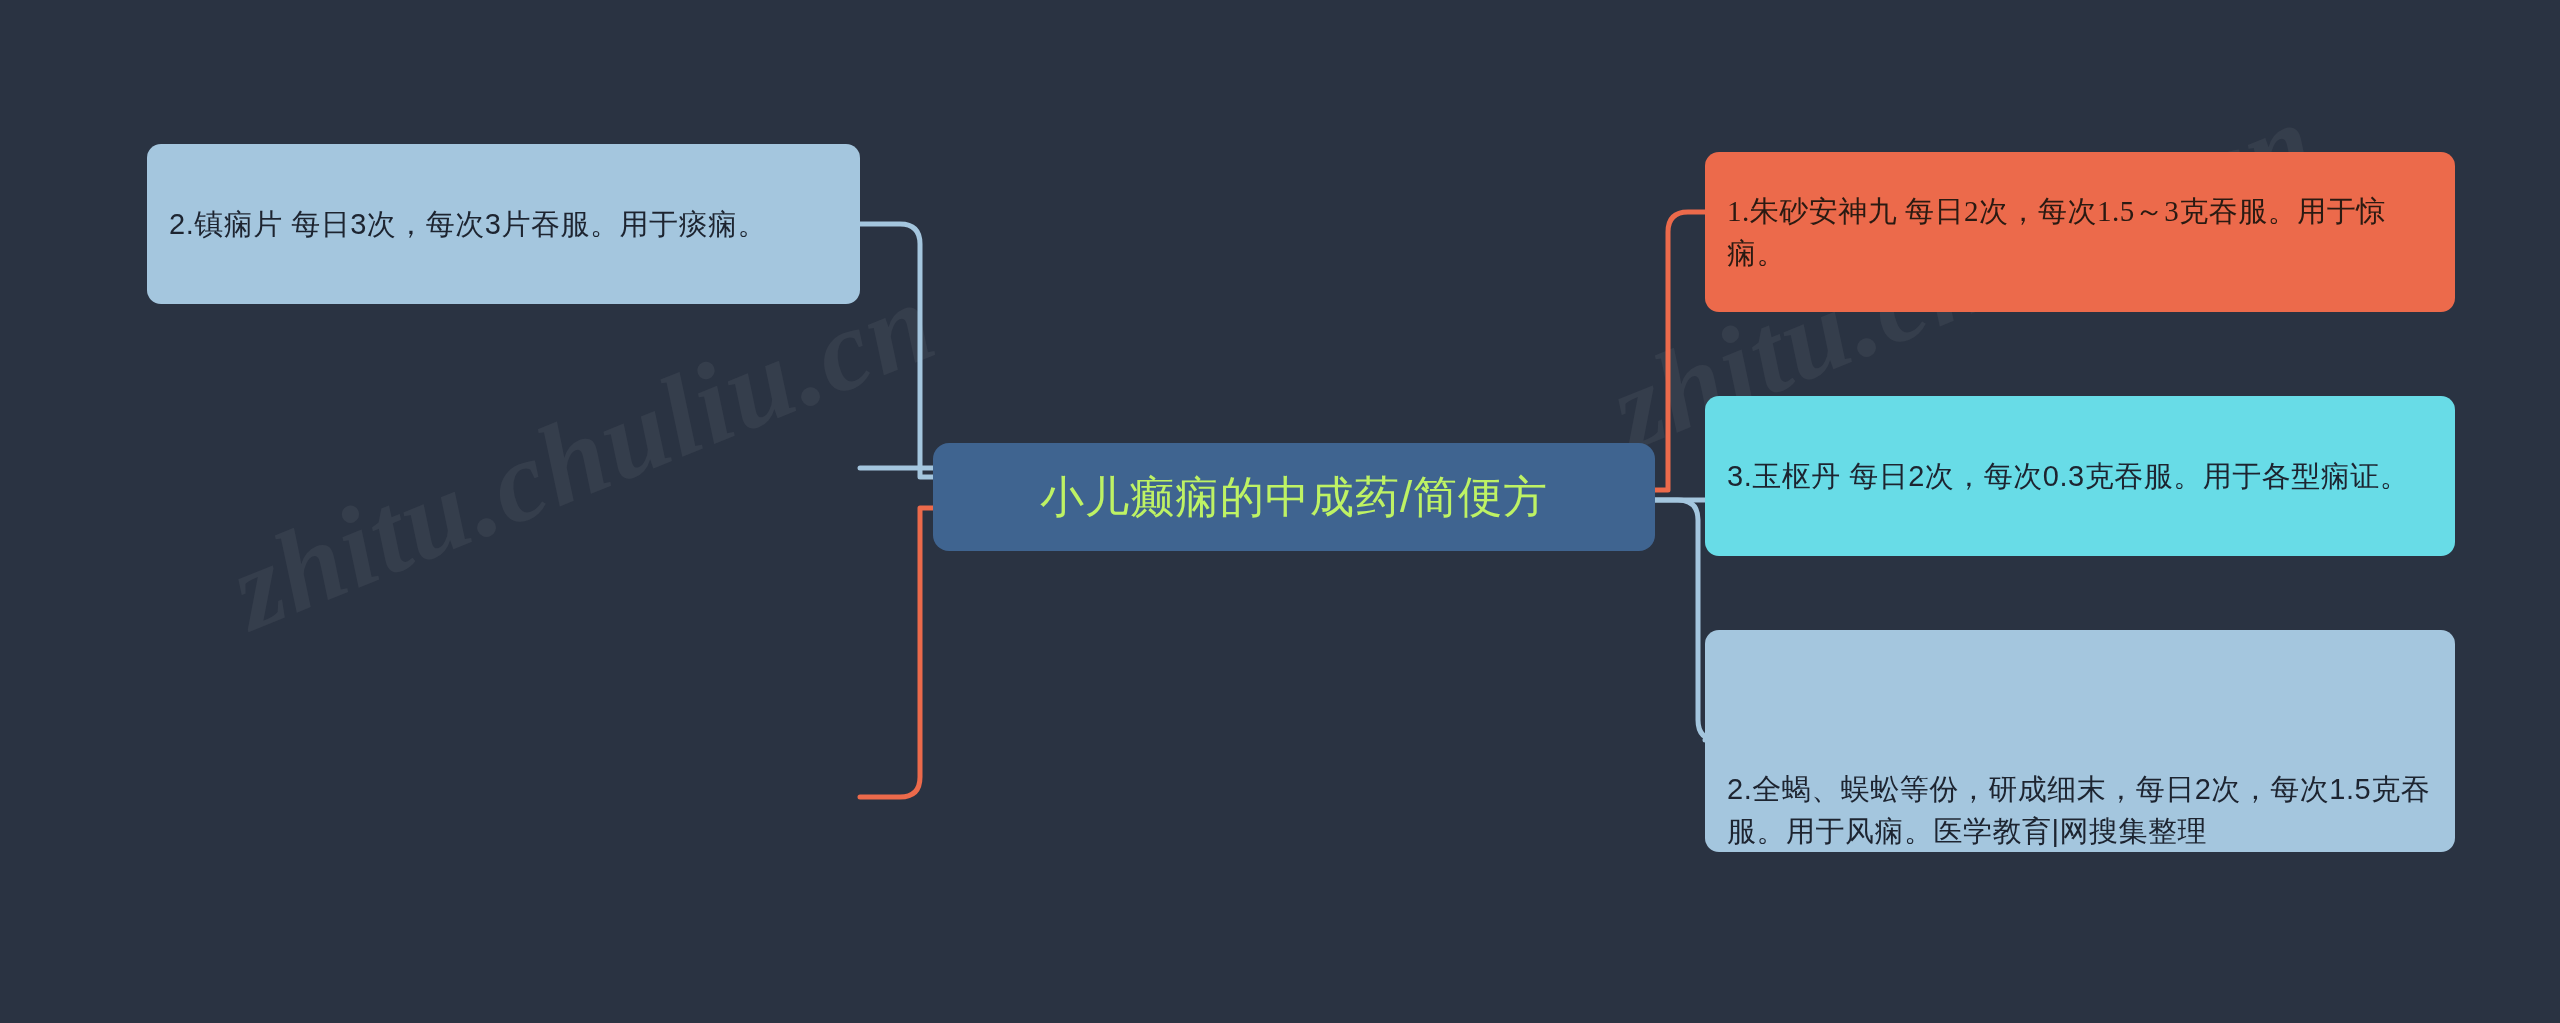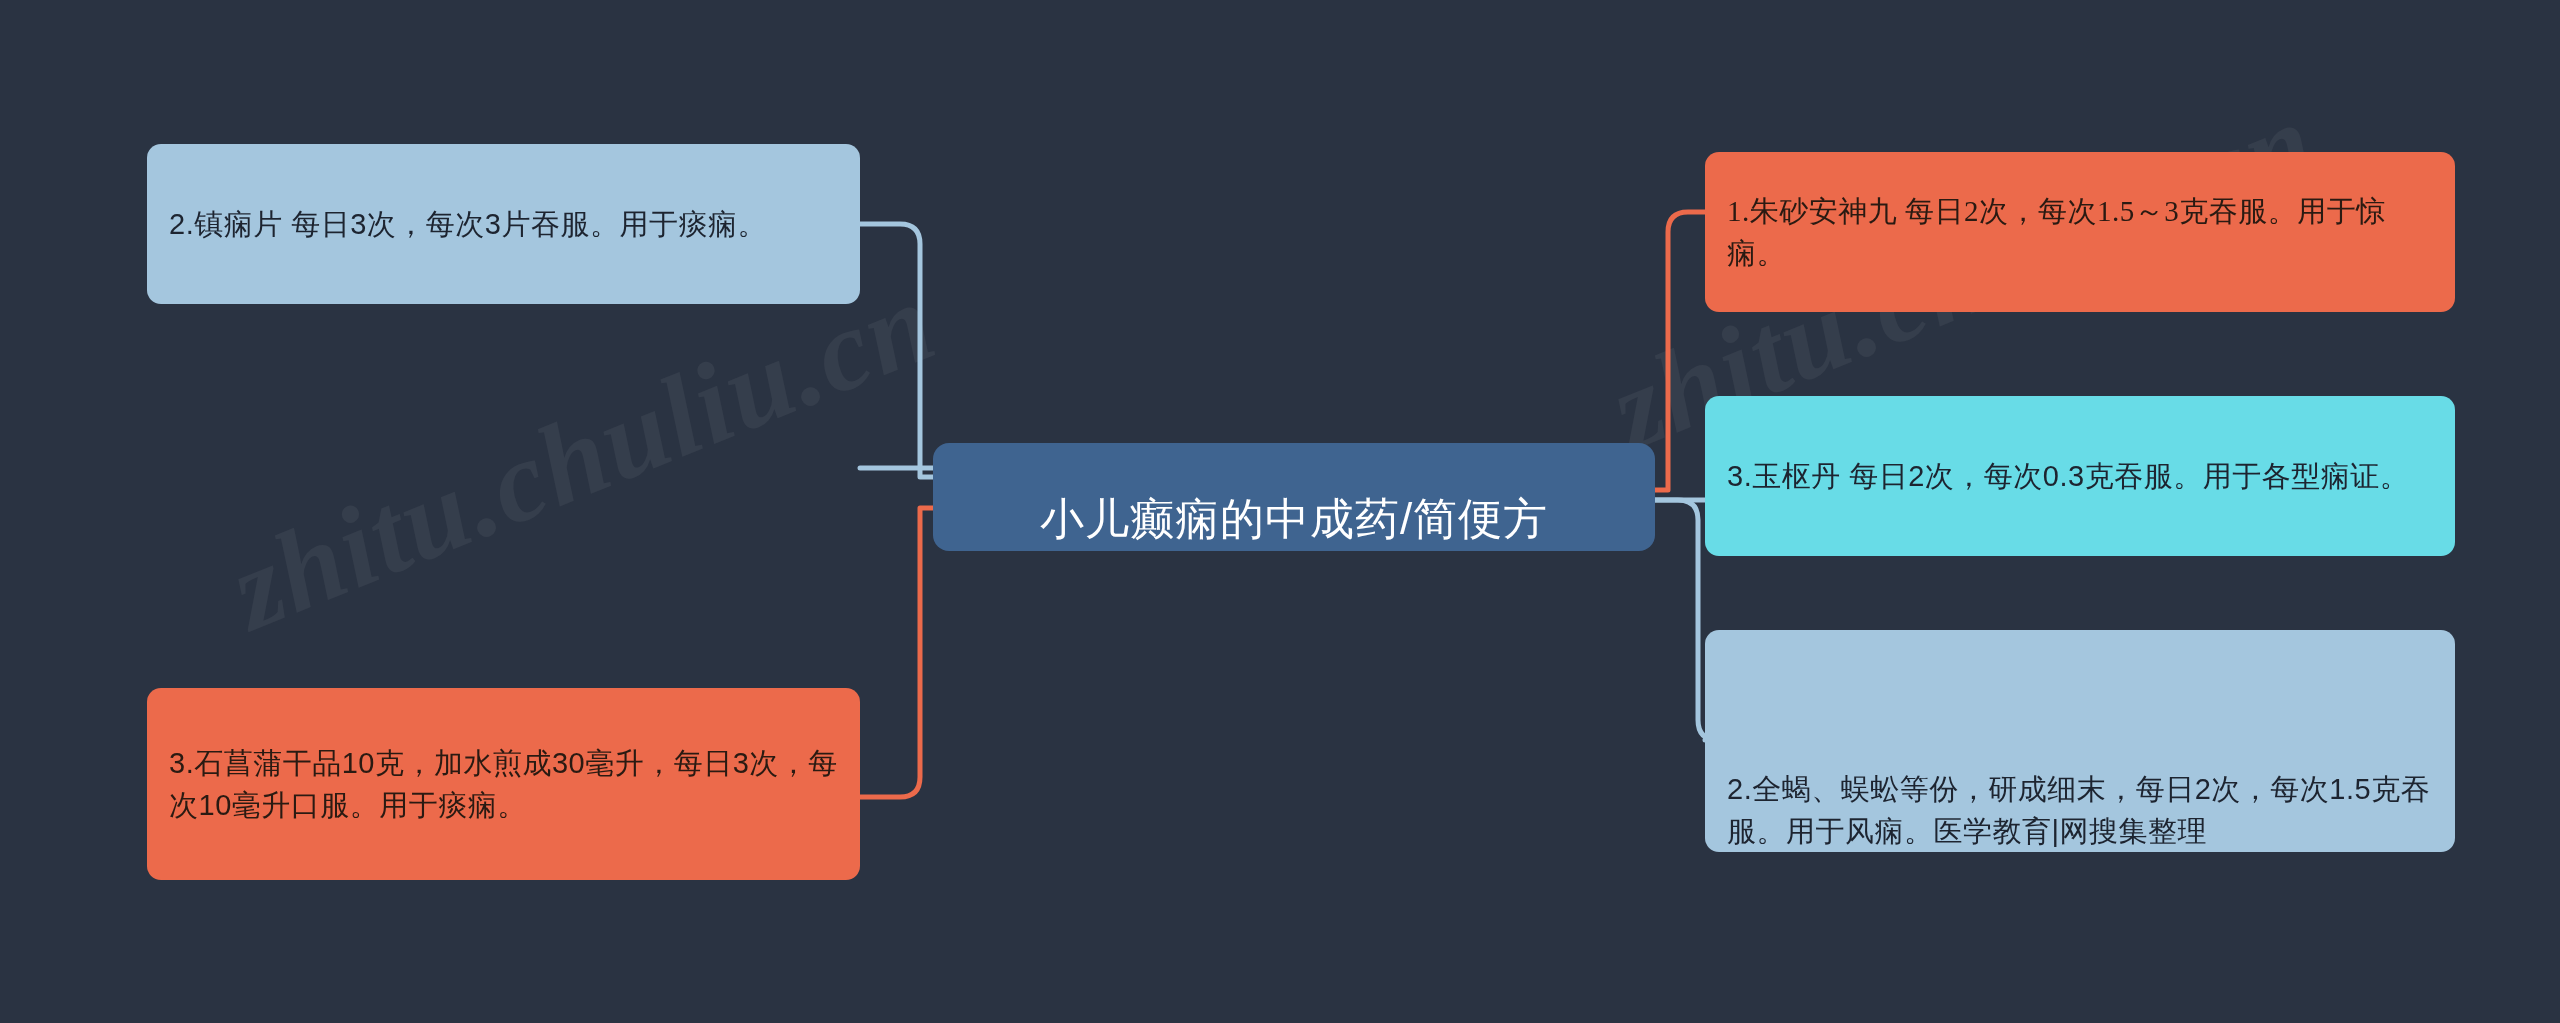--- a/index.html
+++ b/index.html
@@ -73,27 +73,26 @@
   }
 
   .leaf.fill-lightblue { background: #a4c6de; }
   .leaf.fill-cyan      { background: #68dce7; }
   .leaf.fill-orange    { background: #ec6a4b; color: #2a1a12; }
 
   
   .root {
     background: #3f6490;
     border-radius: 16px;
-    color: #ffffff;
+    color: #bef264;
     font-size: 44px;
     font-weight: 400;
     justify-content: center;
     text-align: center;
     letter-spacing: 1px;
-    align-items: flex-end;
   }
   .root .node-text { text-align: center; padding: 0 28px; }
 
   
   #node-left-top    { left: 147px;  top: 144px; width: 713px; height: 160px; }
   #node-left-mid    { left: 147px;  top: 372px; width: 713px; height: 192px; }
   #node-left-bottom { left: 147px;  top: 688px; width: 713px; height: 192px; }
 
   
   #node-root { left: 933px; top: 443px; width: 722px; height: 108px; }
@@ -124,23 +123,20 @@
     <path d="M 1655 500 L 1705 500" fill="none" stroke="#a4c6de" stroke-width="5" stroke-linecap="round" stroke-linejoin="round"></path>
 
     <path d="M 1655 500 L 1678 500 Q 1698 500 1698 520 L 1698 720 Q 1698 740 1718 740 L 1705 740" fill="none" stroke="#a4c6de" stroke-width="5" stroke-linecap="round" stroke-linejoin="round"></path>
   </svg>
 
   <div class="node leaf fill-lightblue" id="node-left-top">
     <span class="node-text">2.镇痫片 每日3次，每次3片吞服。用于痰痫。</span>
   </div>
 
 
-  <div class="node leaf fill-orange" id="node-left-bottom">
-    <span class="node-text">3.石菖蒲干品10克，加水煎成30毫升，每日3次，每次10毫升口服。用于痰痫。</span>
-  </div>
 
   <div class="node root" id="node-root">
     <span class="node-text">小儿癫痫的中成药/简便方</span>
   </div>
 
   <div class="node leaf fill-orange" id="node-right-top">
     <span class="node-text">1.朱砂安神九 每日2次，每次1.5～3克吞服。用于惊痫。</span>
   </div>
 
   <div class="node leaf fill-cyan" id="node-right-mid">

